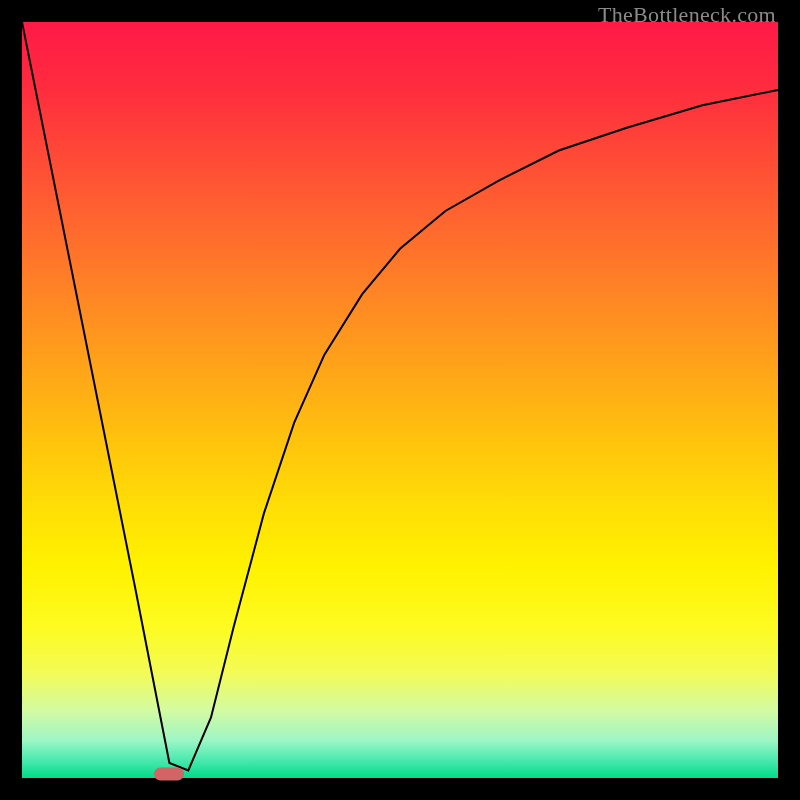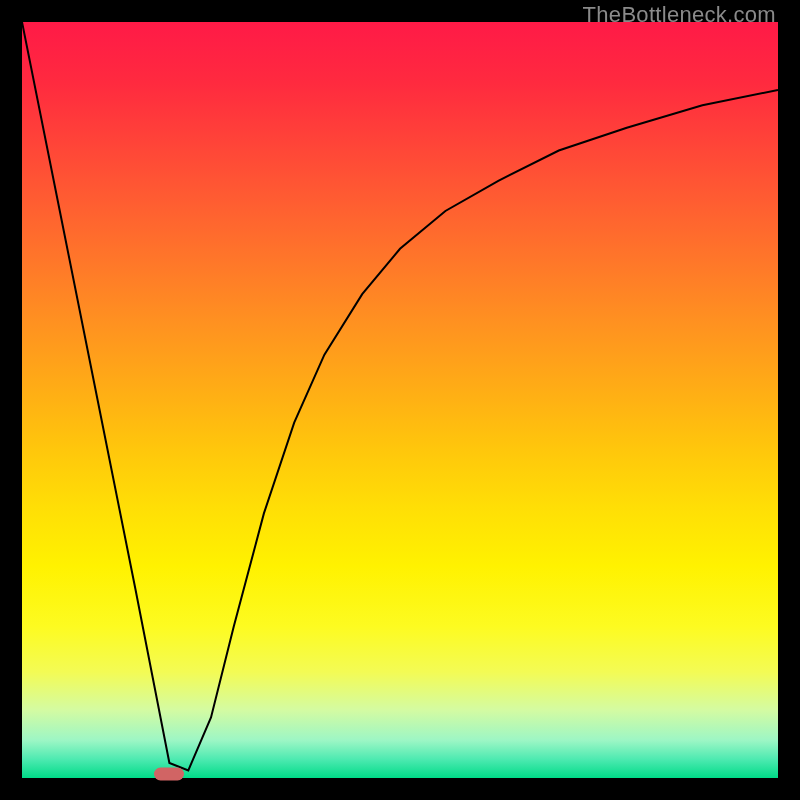--- a/index.html
+++ b/index.html
@@ -38,21 +38,21 @@
       #d4fba2 91%,
       #9df6c5 95%,
       #4eeab1 97.5%,
       #00db88 100%
     );
   }
   .watermark {
     position: absolute;
     top: 2px;
     right: 24px;
-    font-family: Liberation Sans, sans-serif;
+    font-family: Liberation Serif, serif;
     font-size: 22px;
     font-weight: 500;
     color: #8a8a8a;
     letter-spacing: 0.3px;
   }
   svg.curve {
     position: absolute;
     left: 0;
     top: 0;
     width: 756px;

